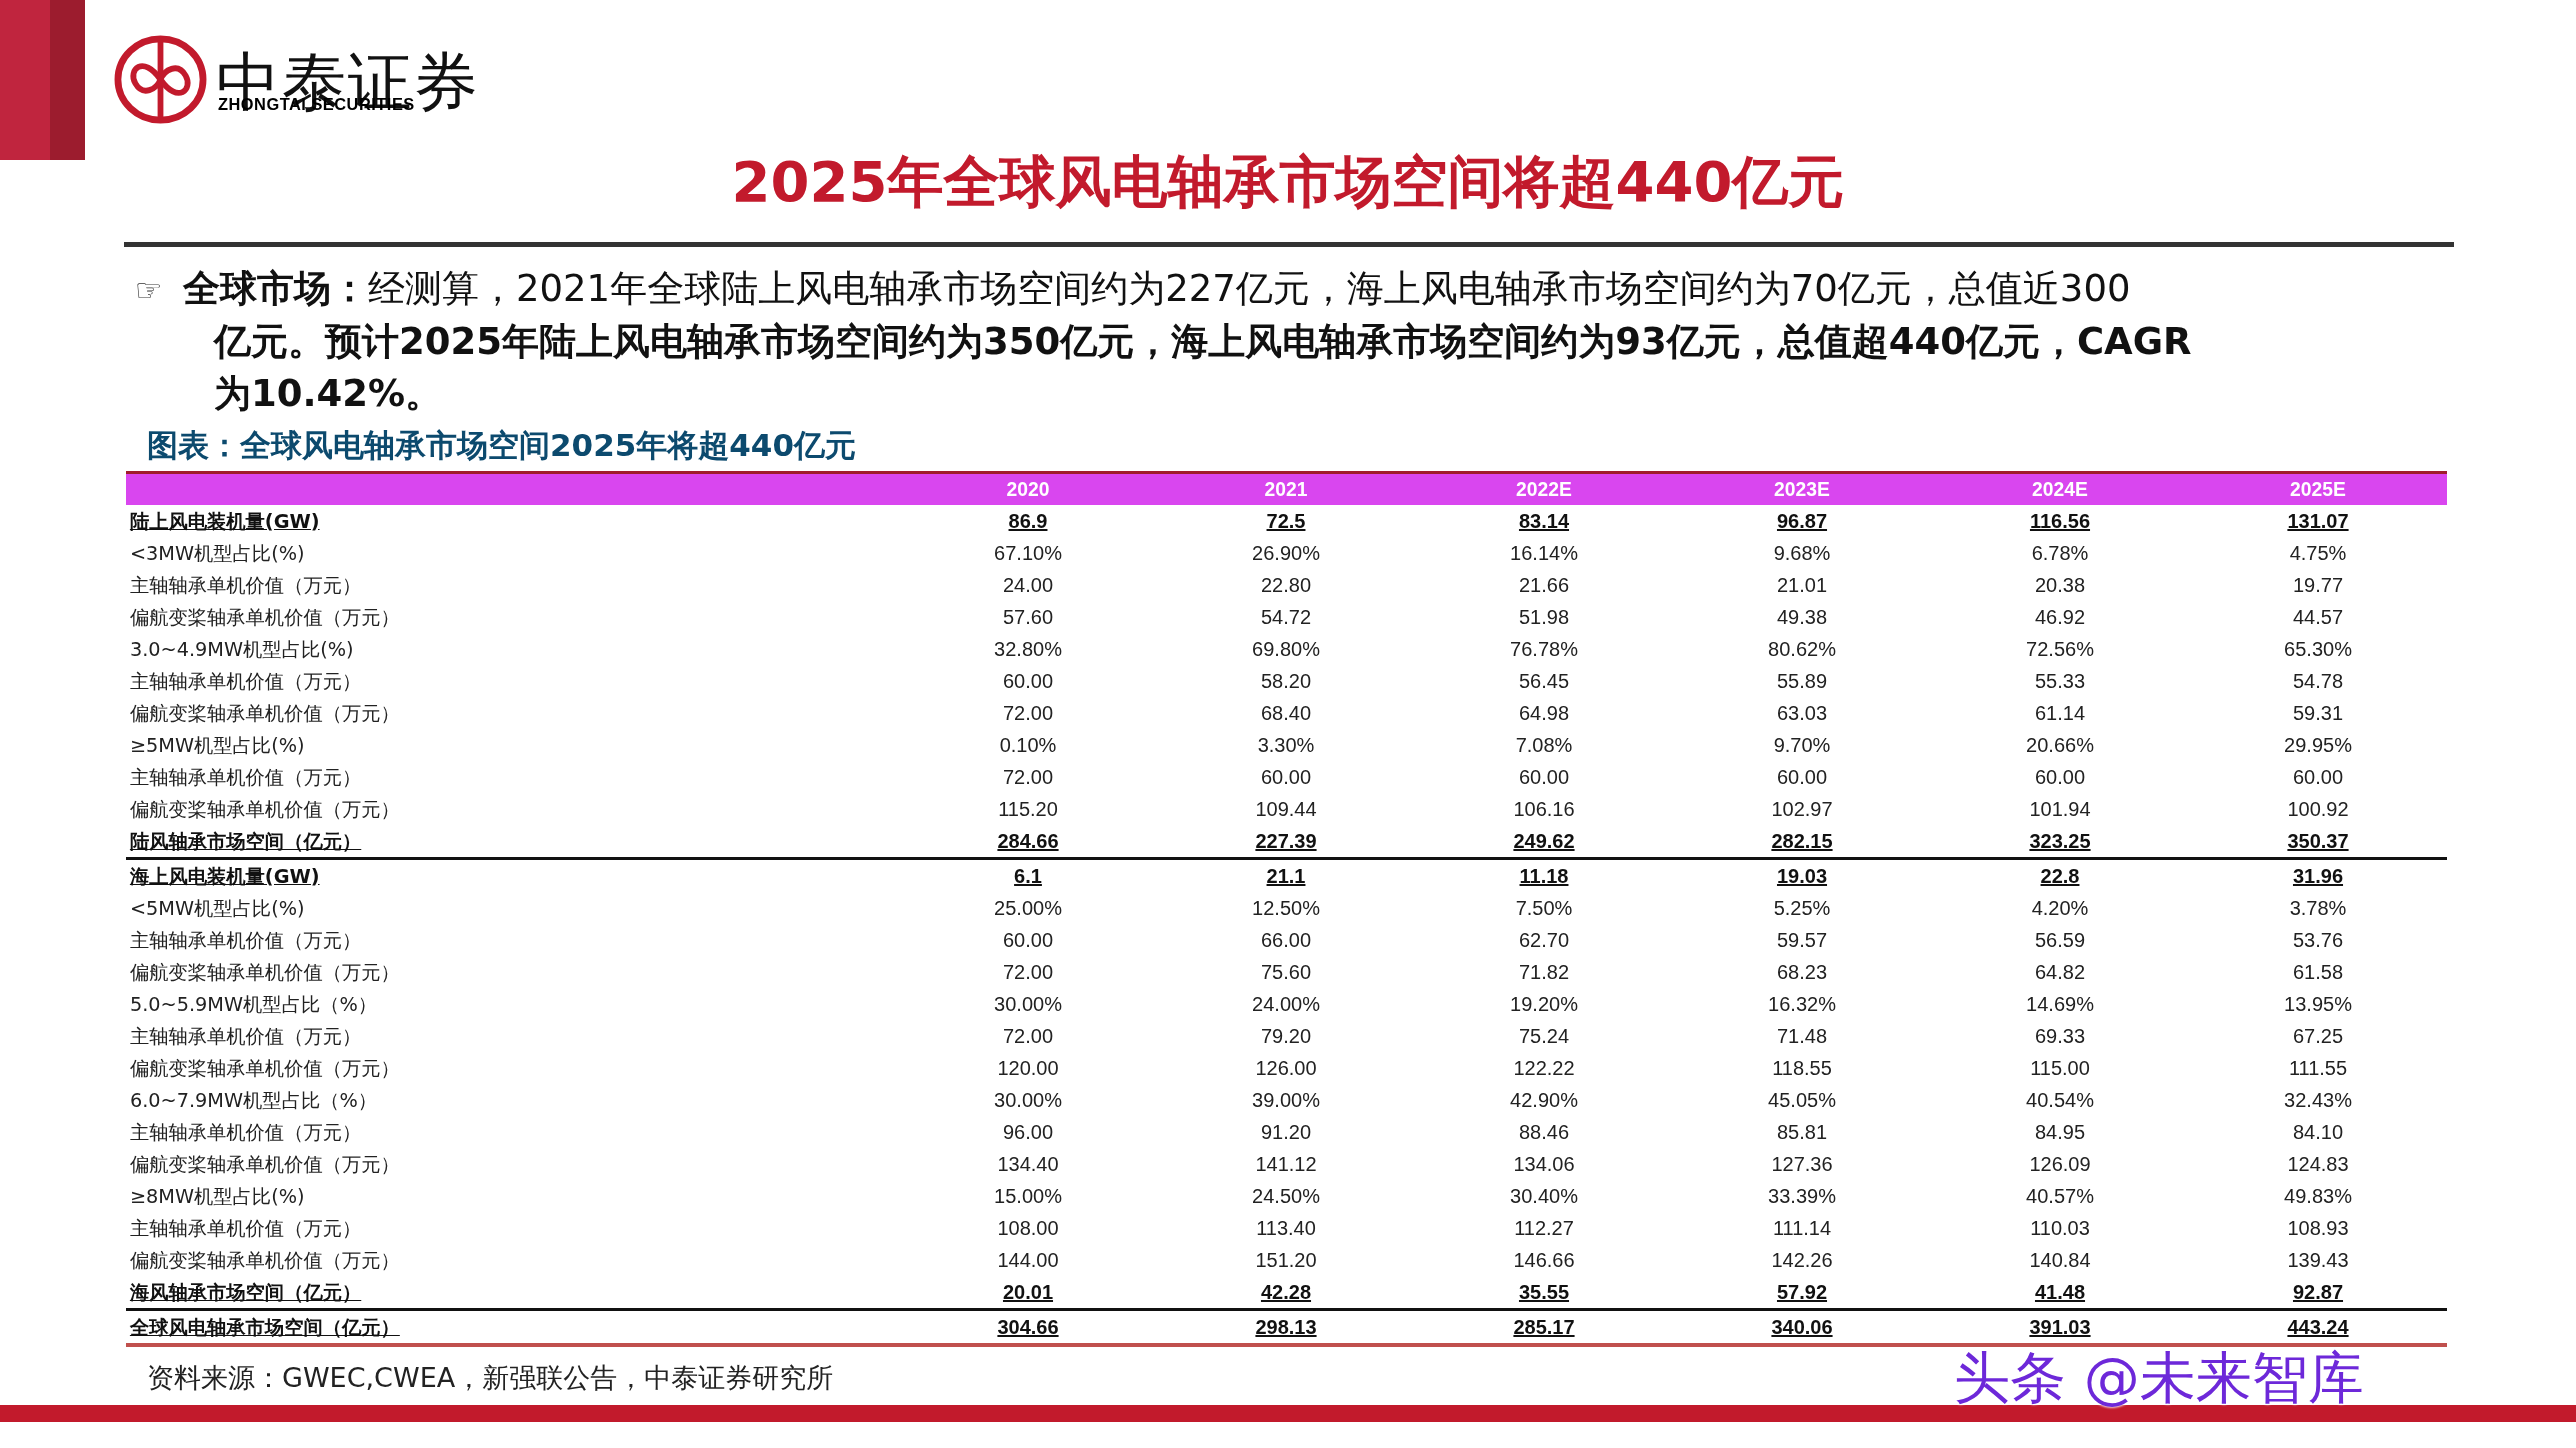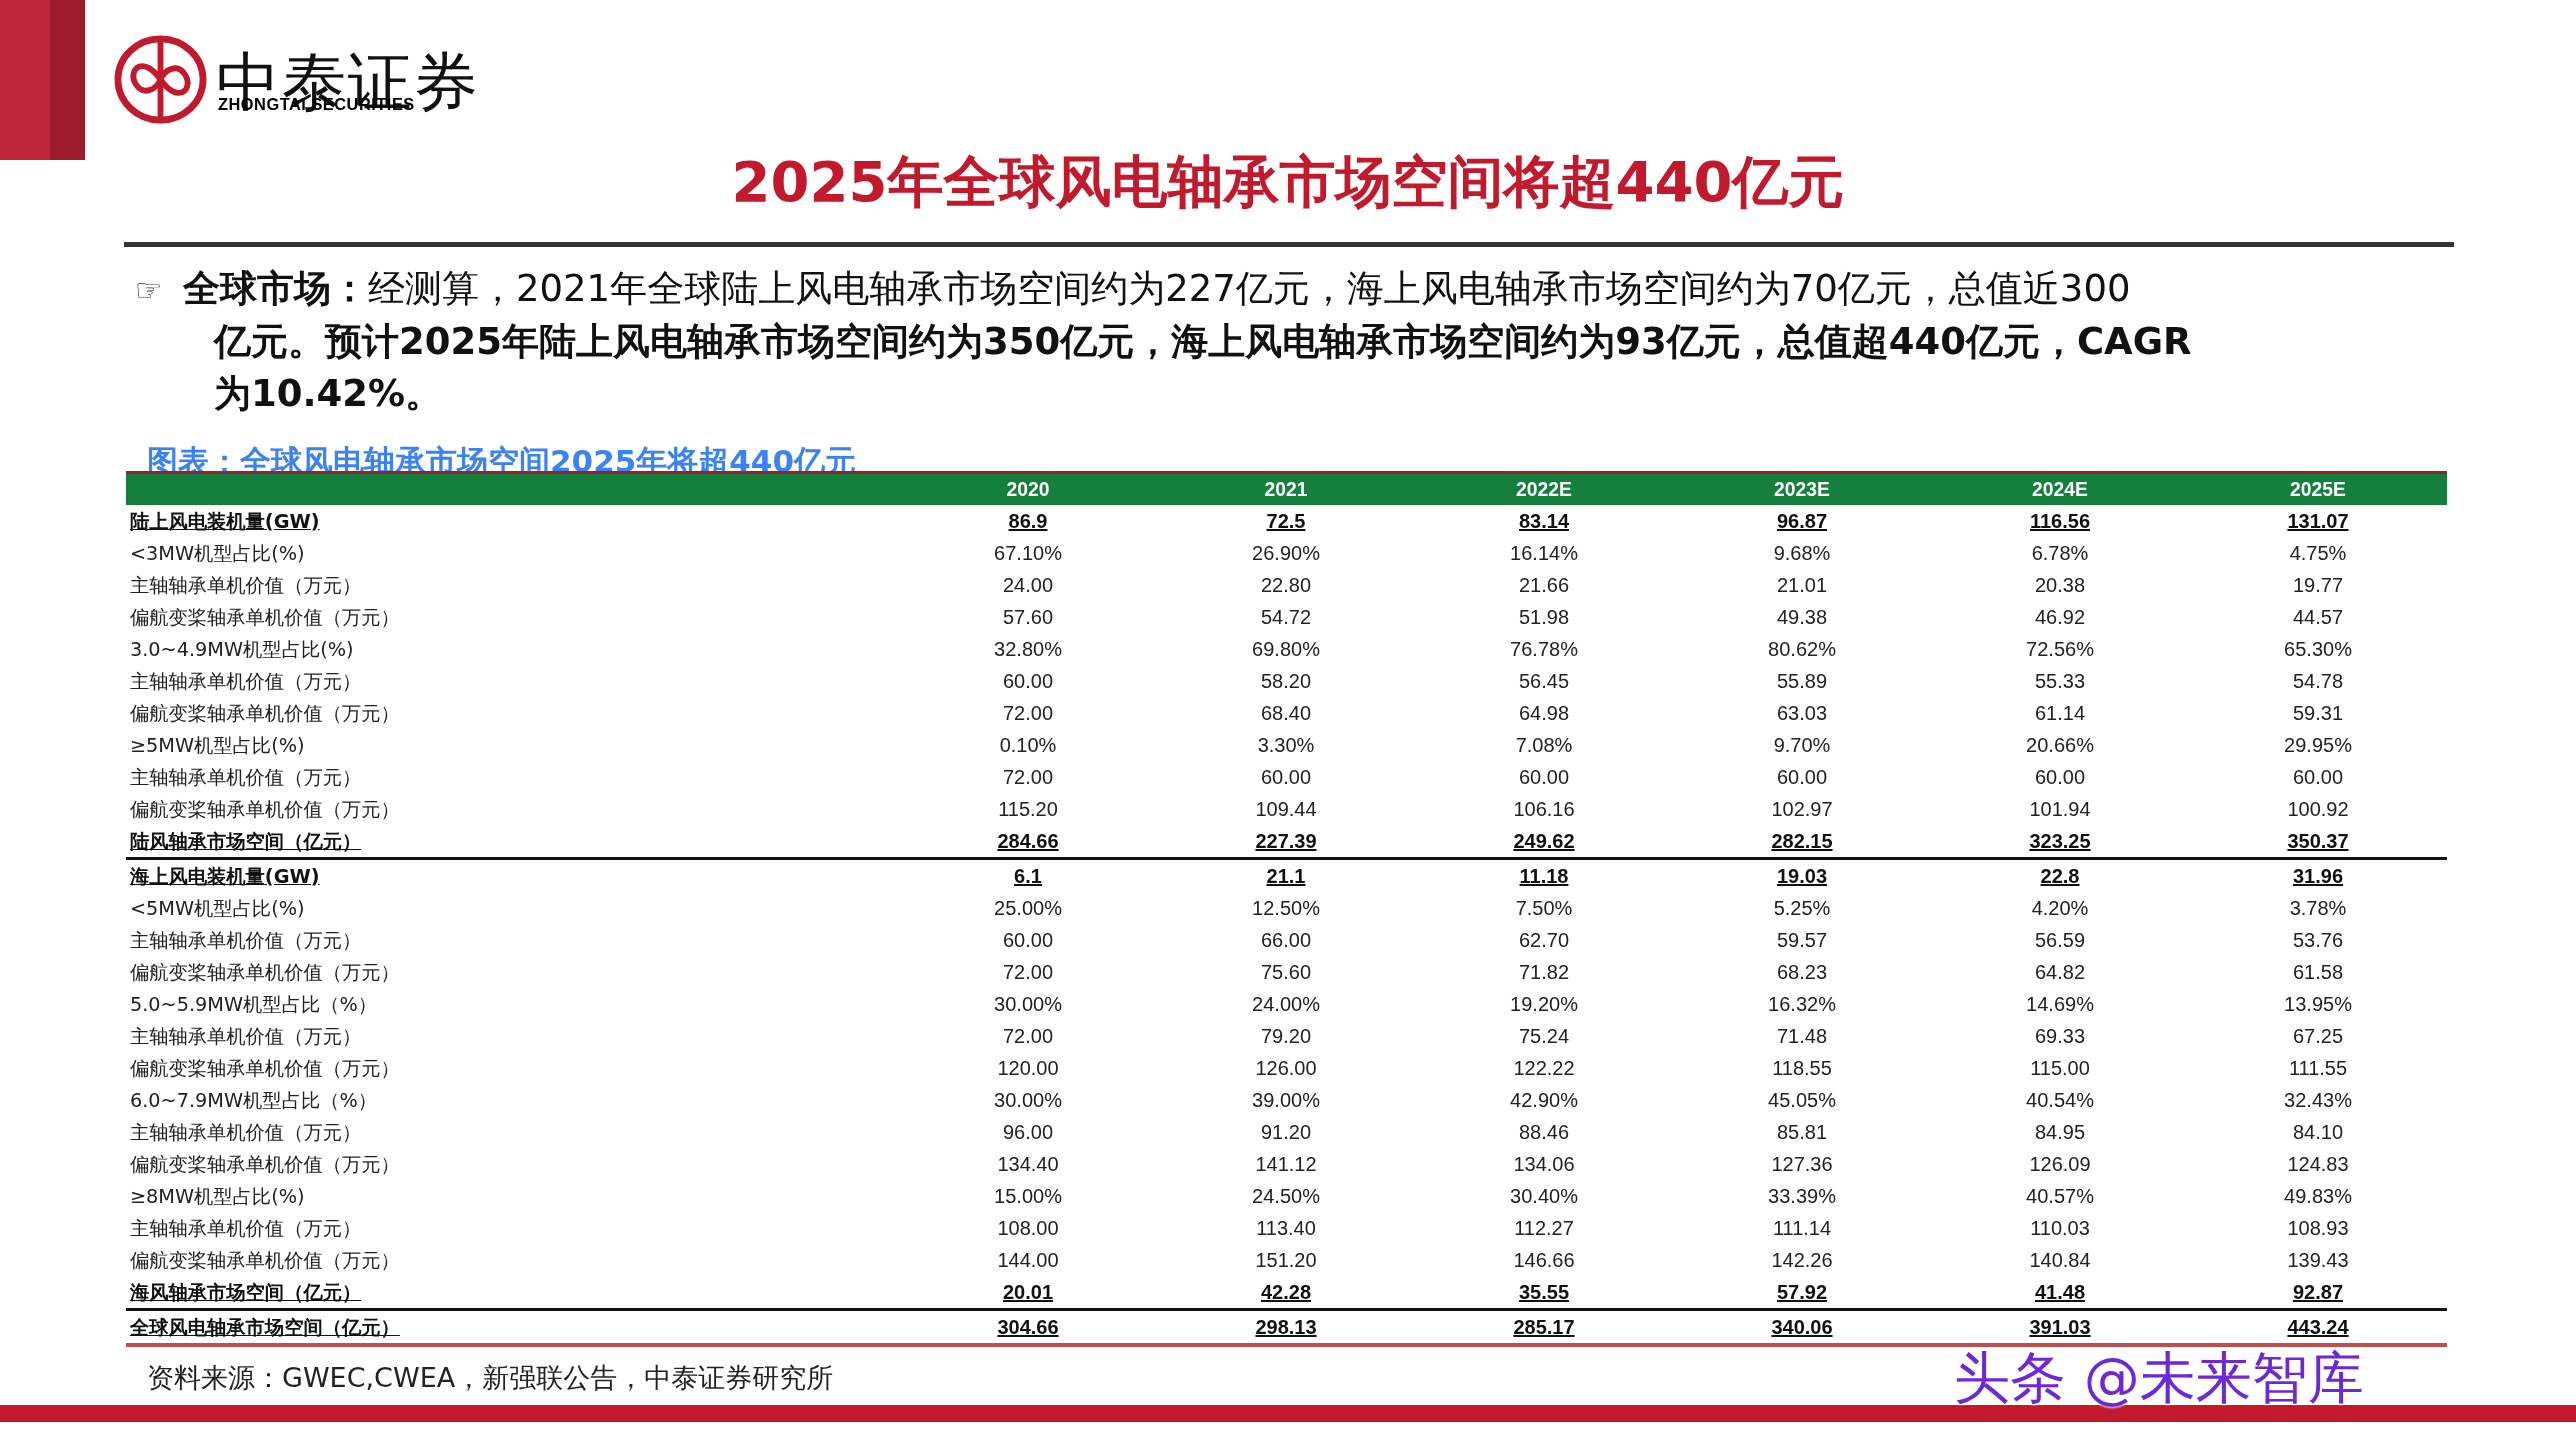--- a/index.html
+++ b/index.html
@@ -9,23 +9,23 @@
   .redbar-inner{left:50px;top:0;width:35px;height:160px;background:#9c1c2e;}
   .logo{left:114px;top:35px;width:93px;height:89px;}
   .logo-cn{left:216px;top:39px;font-size:64px;font-weight:normal;letter-spacing:1.9px;color:#111;font-family:"DejaVu Sans",sans-serif;}
   .logo-en{left:218px;top:95px;font-size:16.4px;font-weight:bold;color:#000000;font-family:"Liberation Sans",sans-serif;letter-spacing:0.5px;}
   .title{left:0;width:2576px;top:145px;text-align:center;font-size:56px;font-weight:bold;color:#c21a2c;font-family:"DejaVu Sans",sans-serif;}
   .rule{left:124px;top:242px;width:2330px;height:4.8px;background:#333;}
   .para{left:135px;top:263px;width:2318px;font-size:37px;line-height:52px;font-family:"DejaVu Sans",sans-serif;}
   .para .icon{display:inline-block;width:48px;font-size:31px;color:#333;}
   .para b{font-weight:bold;}
   .para .indent{padding-left:79px;display:block;}
-  .caption{left:147px;top:425px;font-size:31px;font-family:"DejaVu Sans",sans-serif;font-weight:bold;color:#3b82f6;margin-top:16px;}
+  .caption{left:147px;top:425px;font-size:31px;font-family:"DejaVu Sans",sans-serif;font-weight:bold;color:#0c4a6e;}
   table.data{position:absolute;left:126px;top:471px;width:2321px;border-collapse:collapse;font-family:"Liberation Sans",sans-serif;font-size:20px;}
-  table.data thead tr{background:#15803d;}
+  table.data thead tr{background:#d946ef;}
   table.data thead th{color:#fff;font-weight:bold;height:31px;padding:0;border-top:3.9px solid #a01c2c;text-align:center;font-size:19.3px;}
   table.data thead th.lbl{width:773px;}
   table.data td{height:32px;padding:0;text-align:center;color:#222;}
   table.data td.lbl{text-align:left;padding-left:3.9px;font-family:"DejaVu Sans",sans-serif;font-size:19.3px;}
   table.data tr.bold td{font-weight:bold;color:#111;text-decoration:underline;}
   table.data tr.sep td{border-top:3.9px solid #111;}
   table.data tr.last td{border-bottom:4.8px solid #c0504d;}
   .source{left:147px;top:1360px;font-size:27px;color:#222;font-family:"DejaVu Sans",sans-serif;}
   .bottom-band{left:0;top:1405px;width:2576px;height:17.4px;background:#c21a2c;}
   .watermark{left:1954px;top:1341px;font-size:56px;color:#6d28d9;font-family:"DejaVu Sans",sans-serif;text-shadow:0 0 2.9px #fff,0 0 2.9px #fff;}

